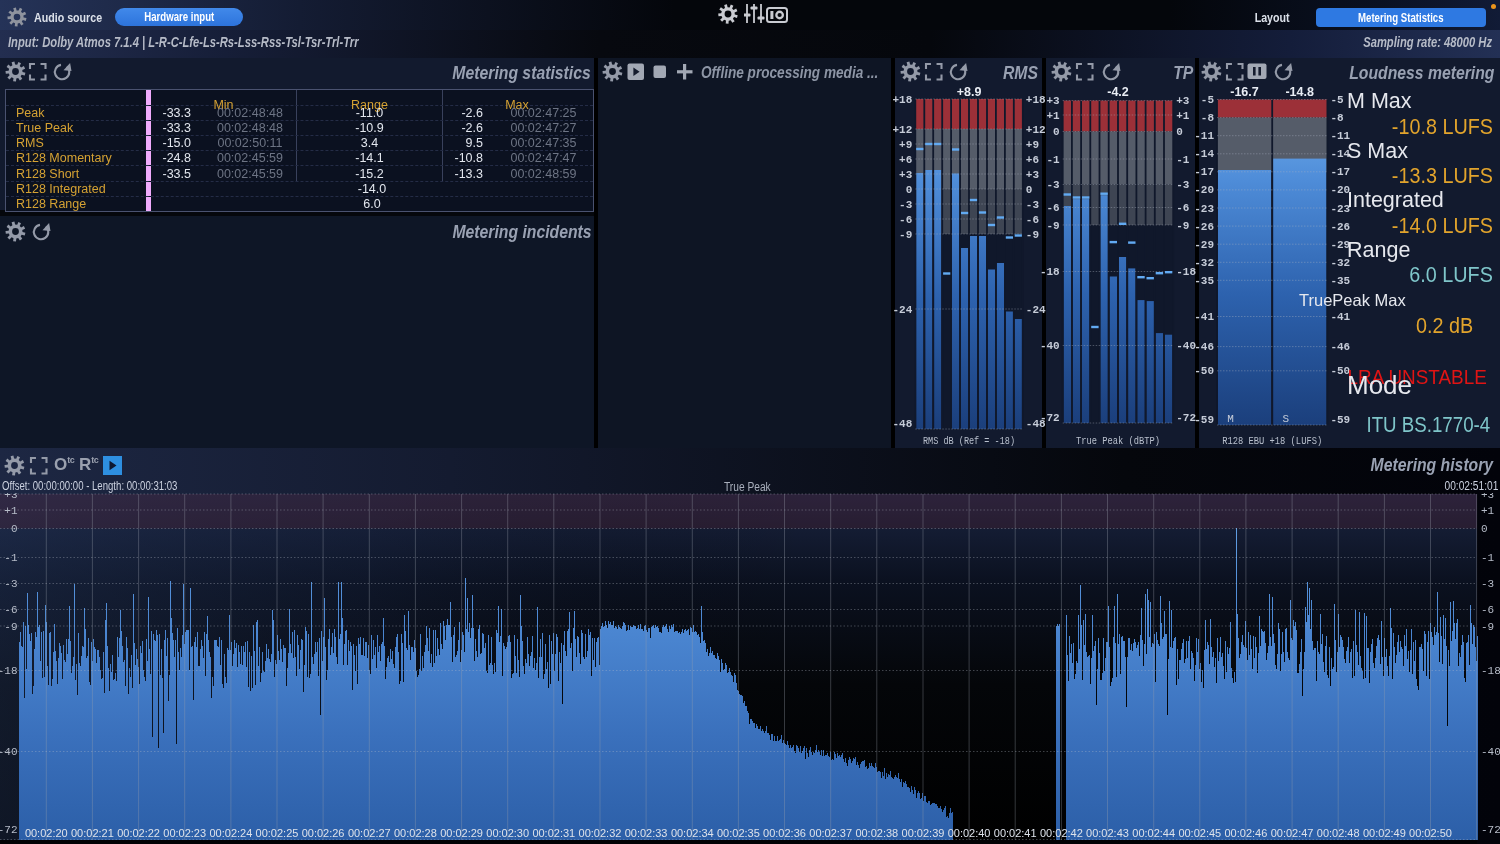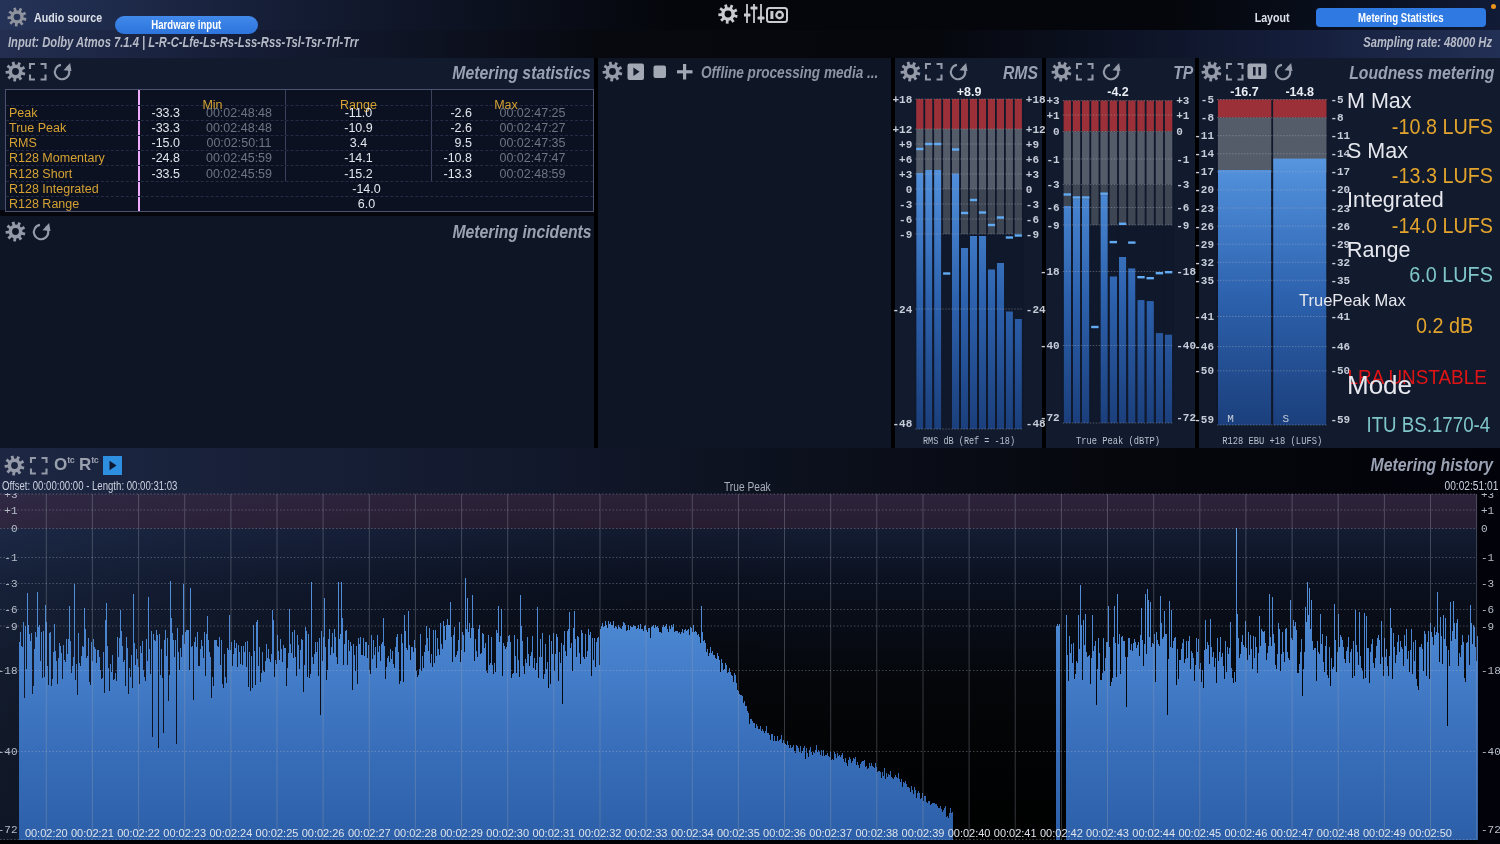--- a/index.html
+++ b/index.html
@@ -11,39 +11,39 @@
 .bt { position:absolute; font-size:13px; font-weight:bold; color:#dbe0e9; top:10px; }
 .btn { position:absolute; border-radius:9px; color:#fff; font-size:13px; font-weight:bold;
   text-align:center; }
 .btn span { display:inline-block; transform:scaleX(0.74); transform-origin:50% 50%; }
 #b2t { position:absolute; top:34px; font-size:14px; font-weight:bold; font-style:italic; color:#b6bbc7; }
 .panel { position:absolute; top:58px; height:390px; background:#121a2e; }
 .ptitle { position:absolute; top:63px; font-size:17.5px; font-weight:bold; font-style:italic; color:#99a1b2; white-space:nowrap; transform:scaleX(0.9); transform-origin:100% 50%; }
 .tbl { position:absolute; left:5px; top:89px; width:589px; border:1px solid #4a5270; background:#0b1120; }
 .trow { display:flex; height:15.1px; border-top:1px dashed #242c46; font-size:12.5px; align-items:center; }
 .trow:first-child { border-top:none; }
-.c0 { width:134px; padding-left:3px; color:#d5a233; border-right:2px solid #f0abfc; height:100%; display:flex; align-items:center; }
+.c0 { width:145px; padding-left:10px; color:#d5a233; border-right:5px solid #f0abfc; height:100%; display:flex; align-items:center; }
 .cmin,.cmax { width:146px; display:flex; height:100%; align-items:center; border-right:1px solid #39415c; }
 .cmax { border-right:none; width:148px; }
 .cmean { width:146px; text-align:center; border-right:1px solid #39415c; height:100%;
   display:flex; align-items:center; justify-content:center; }
 .cfull { flex:1; text-align:center; color:#e2e6ee; }
 .hlab { color:#d5a233; width:100%; text-align:center;margin-top:14px; }
 .v { width:40px; text-align:right; color:#e2e6ee; }
 .t { flex:1; text-align:center; color:#6d7484; padding-left:13px; }
 .vc { color:#e2e6ee; }
 #hist { position:absolute; left:0; top:448px; width:1500px; height:396px;
   background:linear-gradient(90deg,#1d2743 0%,#141b30 30%,#05070c 75%,#02030a 100%); }
 .small { position:absolute; font-size:12px; color:#ccd2e0; }
 </style></head><body>
 <div id="app">
 <div id="bar1"></div>
 <div id="bar2"></div>
 <div class="bt" style="left:34px;transform:scaleX(0.82);transform-origin:0 50%">Audio source</div>
-<div class="btn" style="left:115px;top:16px;width:143px;height:18px;line-height:18px;background:linear-gradient(#4189ea,#2d74dc)"><span>Hardware input</span></div>
+<div class="btn" style="left:115px;top:8px;width:128px;height:18px;line-height:18px;background:linear-gradient(#4189ea,#2d74dc)"><span>Hardware input</span></div>
 <div class="bt" style="left:auto;right:210px;transform:scaleX(0.82);transform-origin:100% 50%">Layout</div>
 <div class="btn" style="left:1316px;top:8px;width:170px;height:19px;line-height:19px;border-radius:4px;background:#2e79e2"><span>Metering Statistics</span></div>
 <div id="b2t" style="left:8px;transform:scaleX(0.8);transform-origin:0 50%">Input: Dolby Atmos 7.1.4 | L-R-C-Lfe-Ls-Rs-Lss-Rss-Tsl-Tsr-Trl-Trr</div>
 <div id="b2t" style="left:auto;right:8px;transform:scaleX(0.8);transform-origin:100% 50%">Sampling rate: 48000 Hz</div>
 <div class="panel" style="left:0;width:594px"></div>
 <div style="position:absolute;left:0;top:210px;width:594px;height:6px;background:#05070c"></div>
 <div class="panel" style="left:0;width:594px;top:216px;height:232px;background:#0e1626"></div>
 <div class="panel" style="left:598px;width:293px;background:#0e1524"></div>
 <div class="panel" style="left:895px;width:147px"></div>
 <div class="panel" style="left:1046px;width:148.5px"></div>

